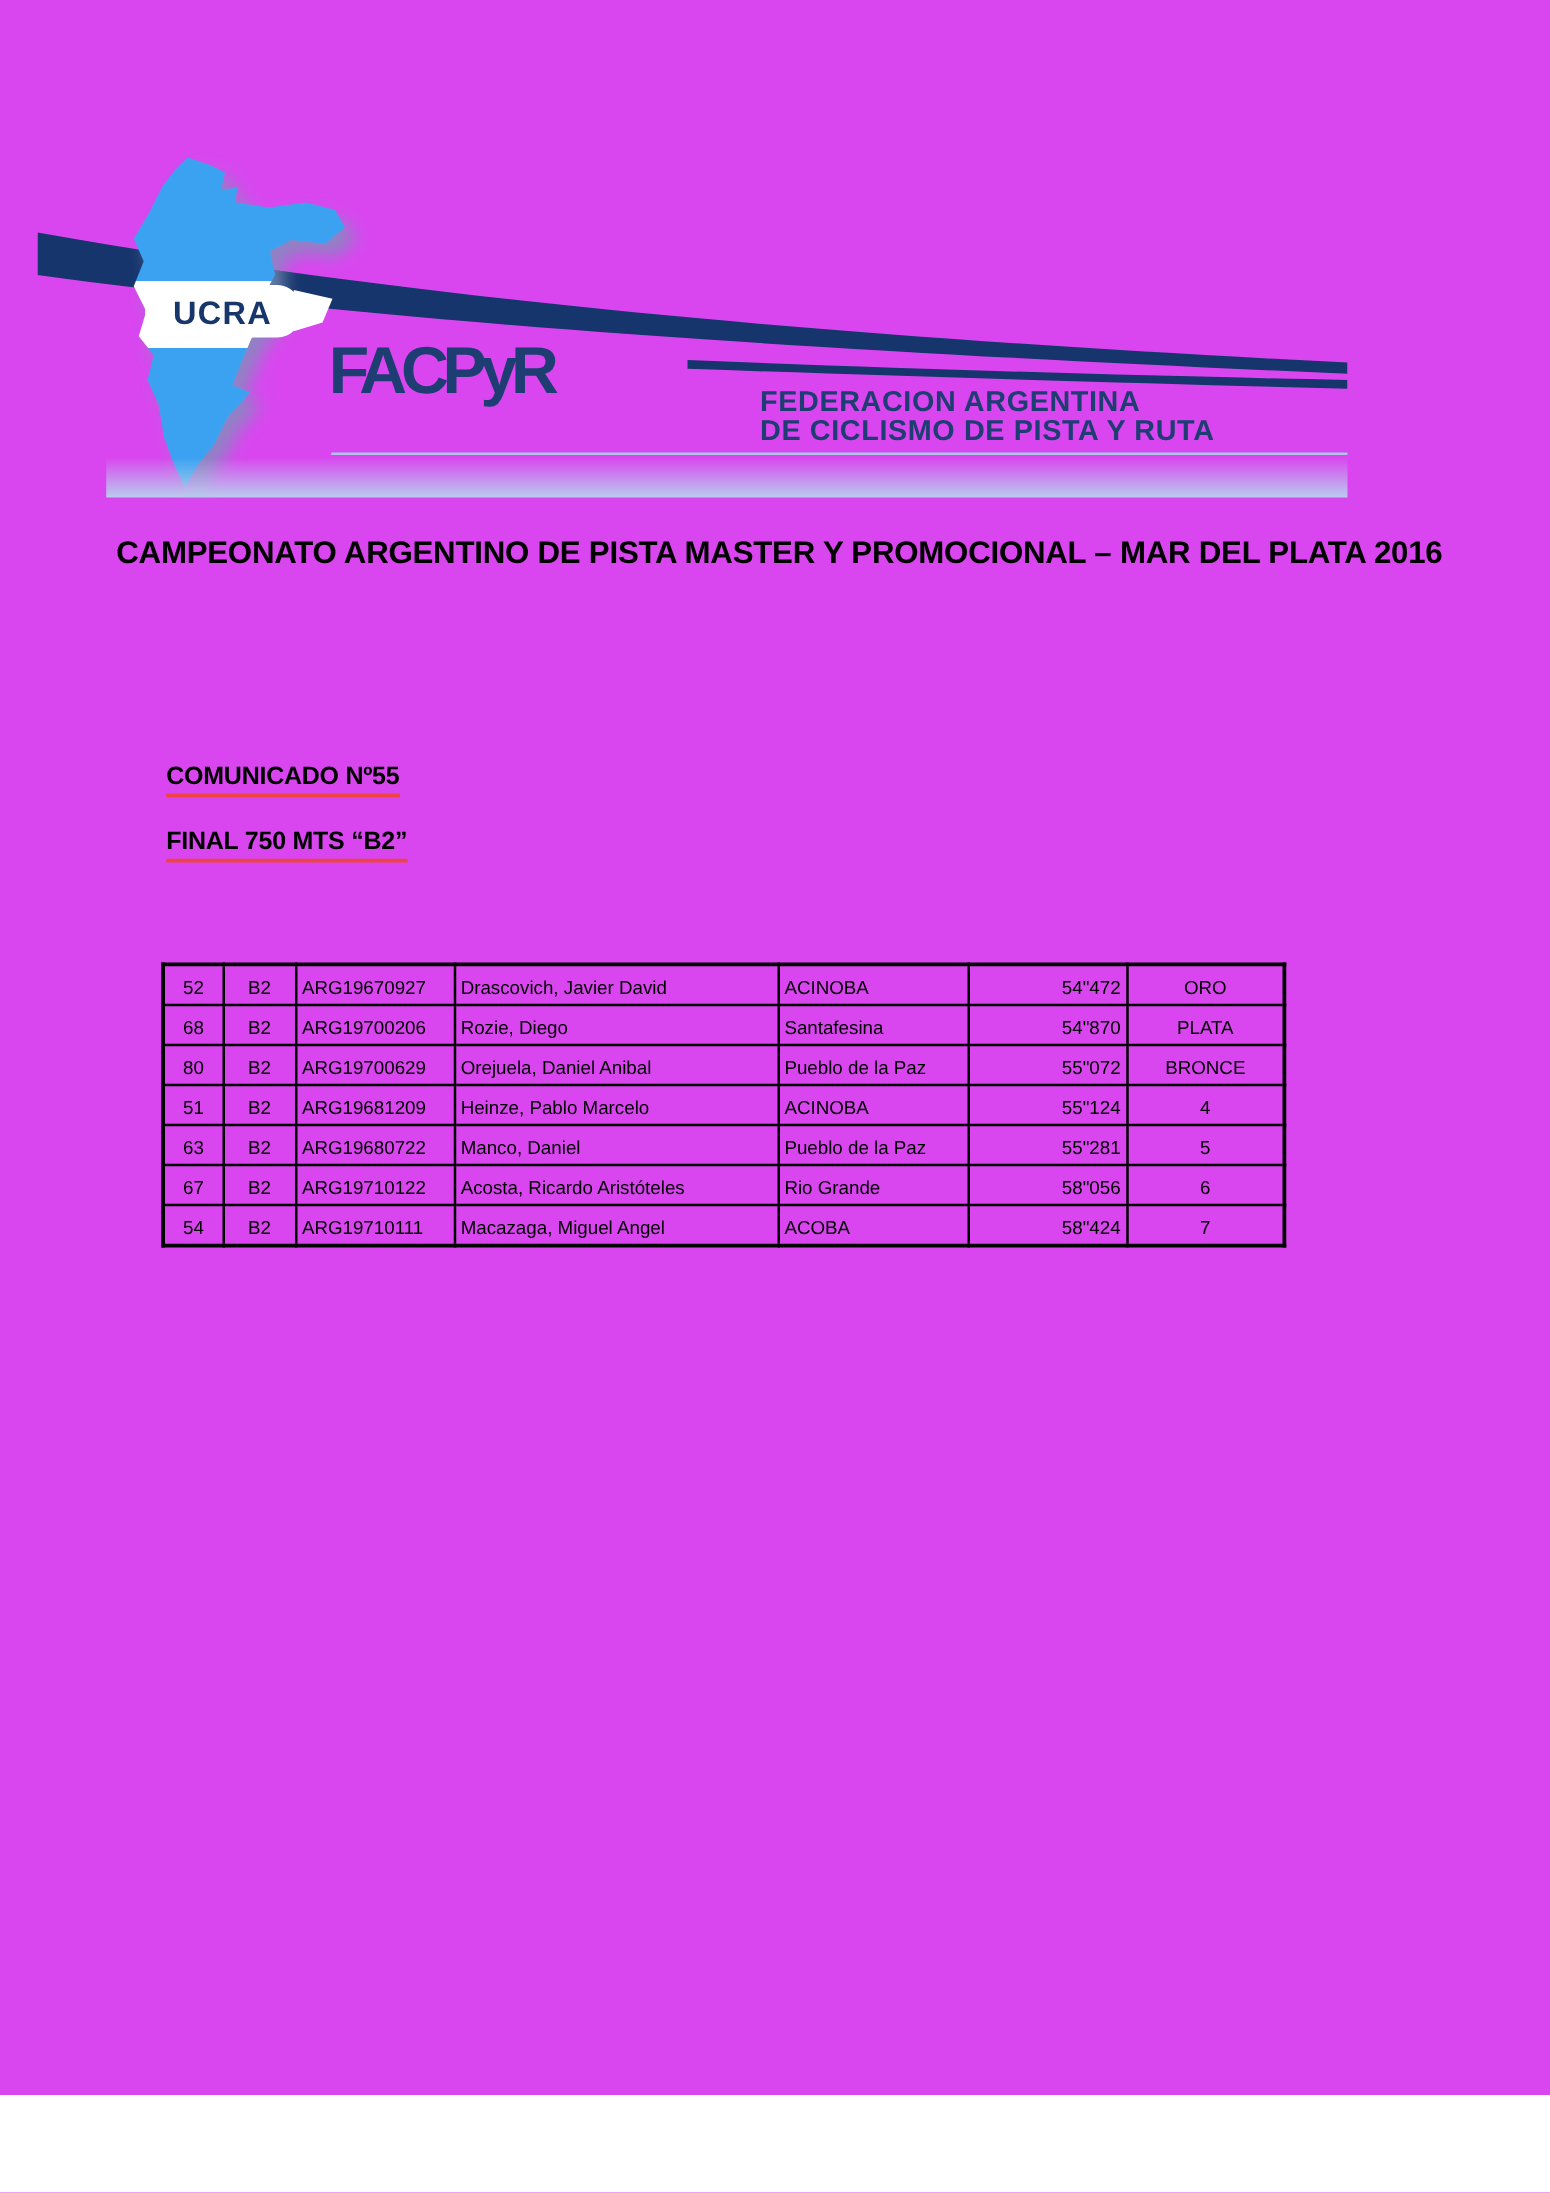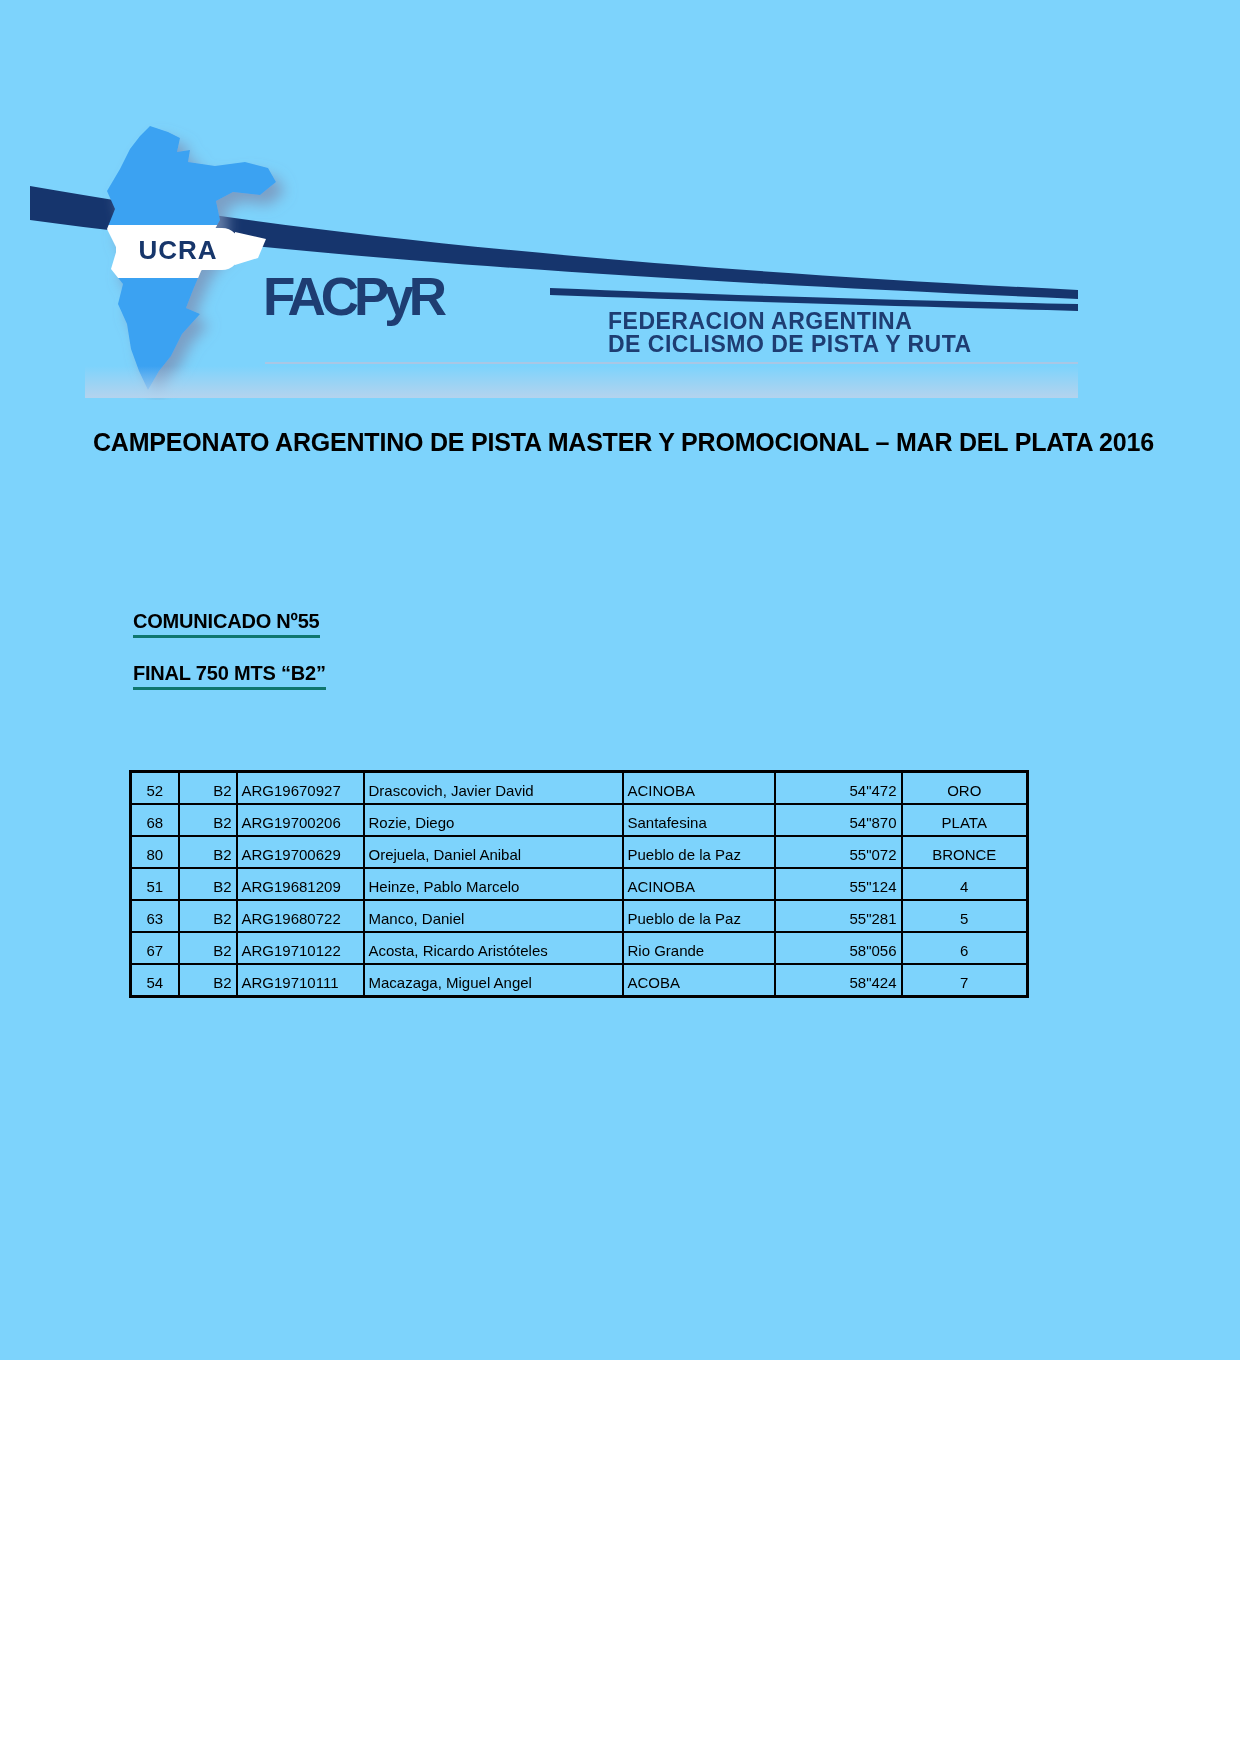--- a/index.html
+++ b/index.html
@@ -1,19 +1,19 @@
 <!DOCTYPE html>
 <html><head>
 <meta charset="utf-8">
 <style>
   html,body{margin:0;padding:0;background:#ffffff;}
   .page{
     position:relative;
-    width:1240px;height:1360px;
-    background:#7dd3fc;
+    width:1240px;height:1676px;
+    background:#d946ef;
     font-family:"Liberation Sans","DejaVu Sans",sans-serif;
     color:#000;
     overflow:hidden;
   }
   
   .logo{position:absolute;left:30px;top:108px;width:1048px;height:292px;}
   .logo svg{position:absolute;left:0;top:0;}
   .brand{
     position:absolute;left:233px;top:162px;
     font-size:53px;font-weight:bold;letter-spacing:-5px;line-height:1;
@@ -33,21 +33,21 @@
     background:linear-gradient(to bottom, rgba(230,242,252,0), rgba(183,211,237,.95));
   }
   
   .doc-title{
     position:absolute;left:93px;top:428px;
     font-size:25px;font-weight:bold;letter-spacing:-.2px;white-space:nowrap;
   }
   .heading{
     position:absolute;left:133px;
     font-size:20px;font-weight:bold;letter-spacing:-.2px;white-space:nowrap;
-    border-bottom:3px solid #0f766e;padding-bottom:2px;
+    border-bottom:3px solid #ef4444;padding-bottom:2px;
   }
   .heading.comunicado{top:610px;}
   .heading.event{top:662px;}
   
   .results{
     position:absolute;left:129px;top:770px;
   }
   table.res{
     border-collapse:collapse;table-layout:fixed;width:897px;
     border:3px solid #000;
@@ -56,21 +56,21 @@
   table.res td{
     border:2px solid #000;
     vertical-align:bottom;
     padding:0 4px 4px 4px;
     line-height:17px;
     overflow:hidden;white-space:nowrap;
   }
   table.res tr.hdr td{height:46px;}
   table.res tr.row td{height:26px;}
   td.c-dor{text-align:center;}
-  td.c-cat{text-align:right;border-radius:11px;}
+  td.c-cat{text-align:center;border-radius:11px;}
   td.c-cod{text-align:left;padding-left:8px;}
   td.c-nom{text-align:left;padding-left:8px;}
   td.c-aso{text-align:left;padding-left:8px;}
   td.c-tie{text-align:right;padding-right:6px;}
   td.c-pue{text-align:center;vertical-align:top;padding-top:1px;}
   td.h-dor,td.h-cat{text-align:left;padding-left:4px;}
   td.h-cod,td.h-nom,td.h-aso{text-align:left;padding-left:8px;}
 </style>
 </head>
 <body>

